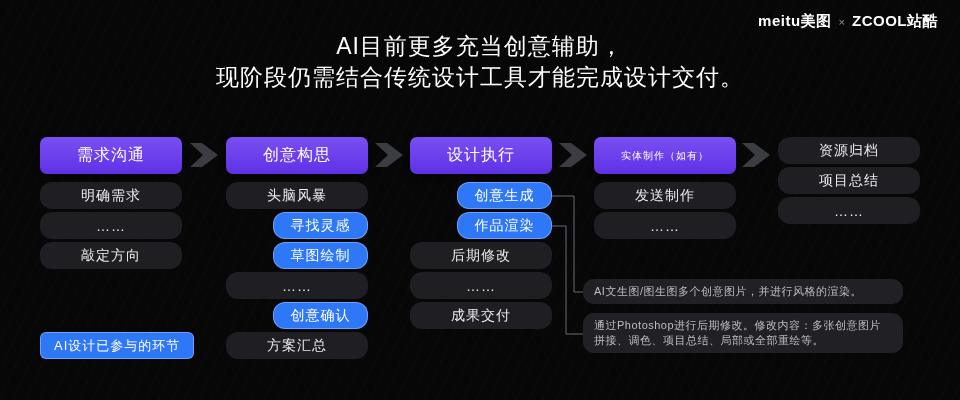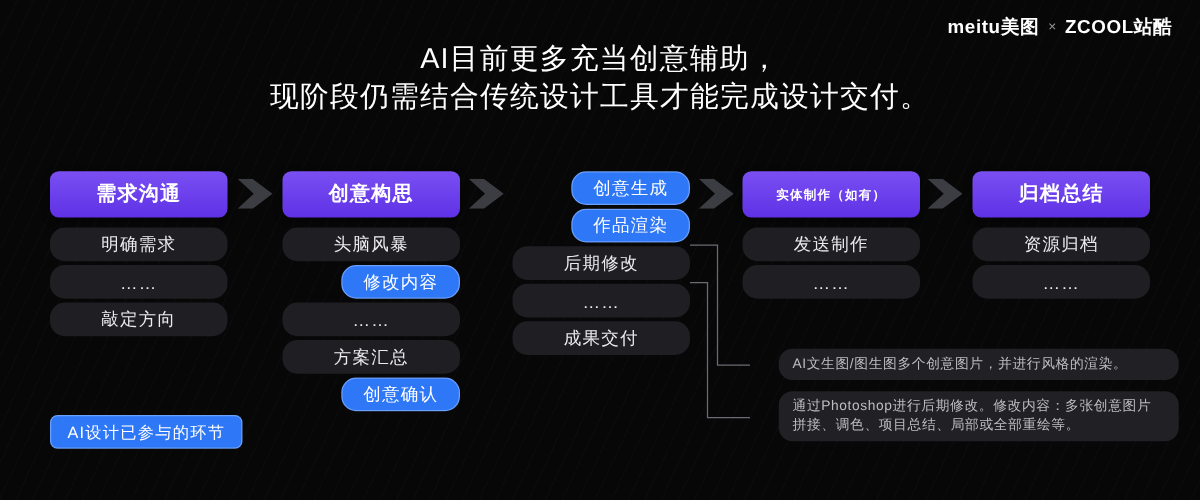--- a/index.html
+++ b/index.html
@@ -24,21 +24,21 @@
   .brand .sep{font-size:11px;color:#9a9aa0;margin:0 7px;}
   .brand .zcool{font-size:15px;font-weight:800;letter-spacing:.5px;}
   
   .title{position:absolute;top:31px;left:0;right:0;text-align:center;color:#ffffff;
     font-weight:400;font-size:23px;line-height:31px;letter-spacing:1px;}
   
   .col{position:absolute;top:137px;width:142px;display:flex;flex-direction:column;gap:3px;}
   .hdr{
     height:37px;margin-bottom:5px;border-radius:7px;
     background:linear-gradient(180deg,var(--accent-purple-1),var(--accent-purple-2));
-    color:#fff;font-size:16px;font-weight:700;letter-spacing:1px;
+    color:#fff;font-size:16px;font-weight:400;letter-spacing:1px;
     display:flex;align-items:center;justify-content:center;
     box-shadow:0 2px 6px rgba(0,0,0,.5);
   }
   .item{
     height:27px;border-radius:12px;background:var(--box-dark);
     color:#ececee;font-size:14px;letter-spacing:1px;
     display:flex;align-items:center;justify-content:center;
   }
   .item.ai{
     background:var(--accent-blue);
@@ -48,21 +48,21 @@
   .arrow{position:absolute;top:143px;width:28px;height:24px;}
   
   .legend{
     position:absolute;left:40px;top:332px;height:27px;padding:0 13px;
     border-radius:6px;background:var(--accent-blue);border:1px solid rgba(140,182,255,.65);
     color:#fff;font-size:13px;letter-spacing:1px;
     display:flex;align-items:center;justify-content:center;
   }
   
   .note{
-    position:absolute;left:623px;width:320px;
+    position:absolute;left:583px;width:320px;
     background:#212125;border-radius:11px;padding:5px 11px;
     color:#bdbdc2;font-size:11px;line-height:15px;letter-spacing:.5px;
   }
   .note.n1{top:279px;}
   .note.n2{top:313px;}
   .connectors{position:absolute;left:0;top:0;width:960px;height:400px;pointer-events:none;}
 </style>
 </head>
 <body>
 
@@ -91,31 +91,33 @@
     <div class="item">敲定方向</div>
   </div>
 
   <svg class="arrow" style="left:190px" viewBox="0 0 28 24">
     <polygon points="0,0 12,0 28,12 12,24 0,24 13,12" fill="#3c3c43"></polygon>
   </svg>
 
   <div class="col" style="left:226px">
     <div class="hdr">创意构思</div>
     <div class="item">头脑风暴</div>
-    <div class="item ai">修改内容</div>
+    <div class="item ai">寻找灵感</div>
+    <div class="item ai">草图绘制</div>
     <div class="item">……</div>
+    <div class="item ai">创意确认</div>
     <div class="item">方案汇总</div>
-    <div class="item ai">创意确认</div>
   </div>
 
   <svg class="arrow" style="left:375px" viewBox="0 0 28 24">
     <polygon points="0,0 12,0 28,12 12,24 0,24 13,12" fill="#3c3c43"></polygon>
   </svg>
 
   <div class="col" style="left:410px">
+    <div class="hdr">设计执行</div>
     <div class="item ai">创意生成</div>
     <div class="item ai">作品渲染</div>
     <div class="item">后期修改</div>
     <div class="item">……</div>
     <div class="item">成果交付</div>
   </div>
 
   <svg class="arrow" style="left:559px" viewBox="0 0 28 24">
     <polygon points="0,0 12,0 28,12 12,24 0,24 13,12" fill="#3c3c43"></polygon>
   </svg>
@@ -124,22 +126,22 @@
     <div class="hdr" style="font-size:10px">实体制作（如有）</div>
     <div class="item">发送制作</div>
     <div class="item">……</div>
   </div>
 
   <svg class="arrow" style="left:742px" viewBox="0 0 28 24">
     <polygon points="0,0 12,0 28,12 12,24 0,24 13,12" fill="#3c3c43"></polygon>
   </svg>
 
   <div class="col" style="left:778px">
-    <div class="hdr">归档总结</div>
     <div class="item">资源归档</div>
+    <div class="item">项目总结</div>
     <div class="item">……</div>
   </div>
 
   <div class="legend">AI设计已参与的环节</div>
 
   <div class="note n1">AI文生图/图生图多个创意图片，并进行风格的渲染。</div>
   <div class="note n2">通过Photoshop进行后期修改。修改内容：多张创意图片拼接、调色、项目总结、局部或全部重绘等。</div>
 
 </div>
 

